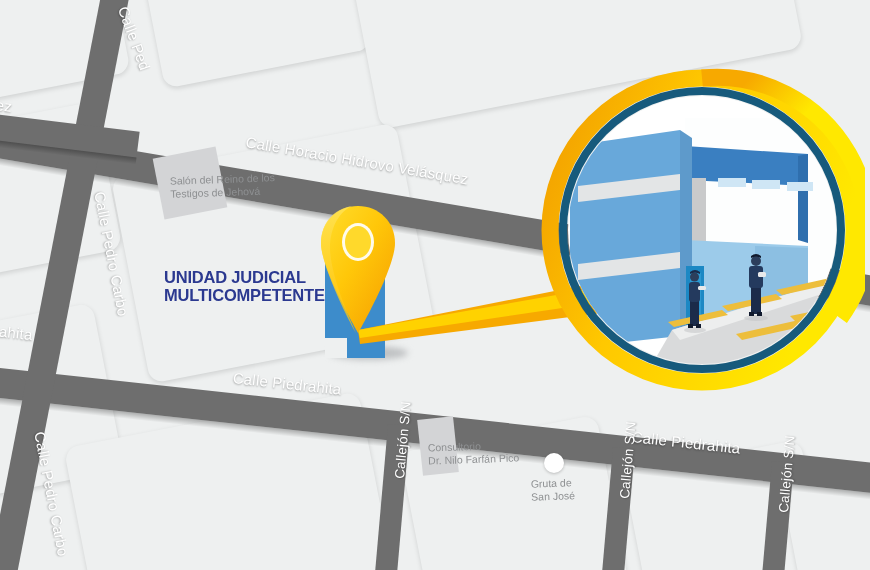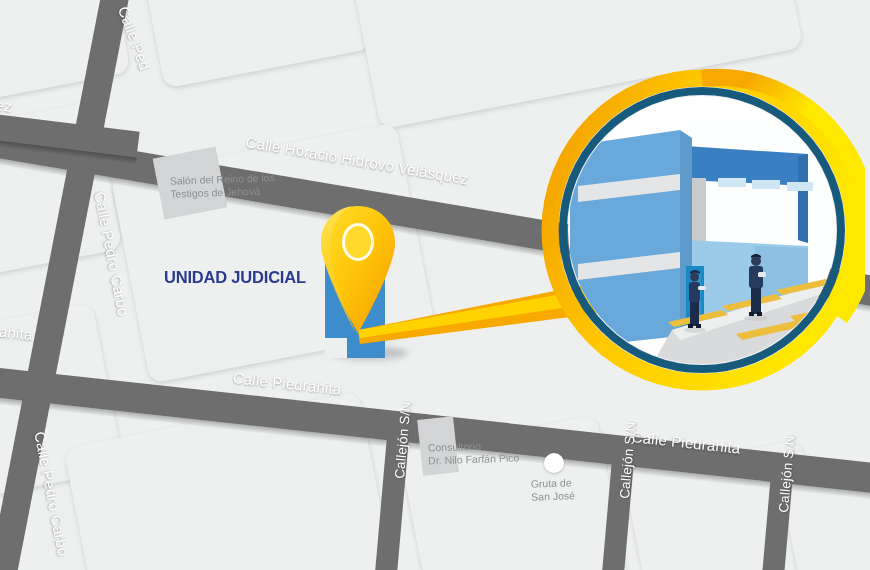--- a/index.html
+++ b/index.html
@@ -148,20 +148,21 @@
       </linearGradient>
     </defs>
     <path d="M40 3 C19 3 3 19 3 40 C3 66 40 130 40 130 C40 130 77 66 77 40 C77 19 61 3 40 3 Z" fill="url(#pinGrad)"></path>
     <path d="M34 3 C15 6 3 21 3 40 C3 64 34 124 38 130 C30 112 12 70 12 45 C12 24 22 8 34 3 Z" fill="url(#pinGrad2)" opacity=".75"></path>
     <ellipse cx="40" cy="39" rx="16" ry="19" fill="#FFFFFF" opacity=".92"></ellipse>
     <ellipse cx="40" cy="39" rx="13" ry="16" fill="#FFD92B"></ellipse>
   </svg>
 
   <div id="uj-label">
     <span>UNIDAD JUDICIAL</span>
+    <span>MULTICOMPETENTE</span>
   </div>
 
   <svg id="inset" viewBox="0 0 325 325">
     <defs>
       <linearGradient id="ringGrad" x1="0.15" y1="0.1" x2="0.75" y2="0.95">
         <stop offset="0%" stop-color="#F7A900"></stop>
         <stop offset="30%" stop-color="#FFE800"></stop>
         <stop offset="62%" stop-color="#FFE800"></stop>
         <stop offset="100%" stop-color="#FFE800"></stop>
       </linearGradient>

